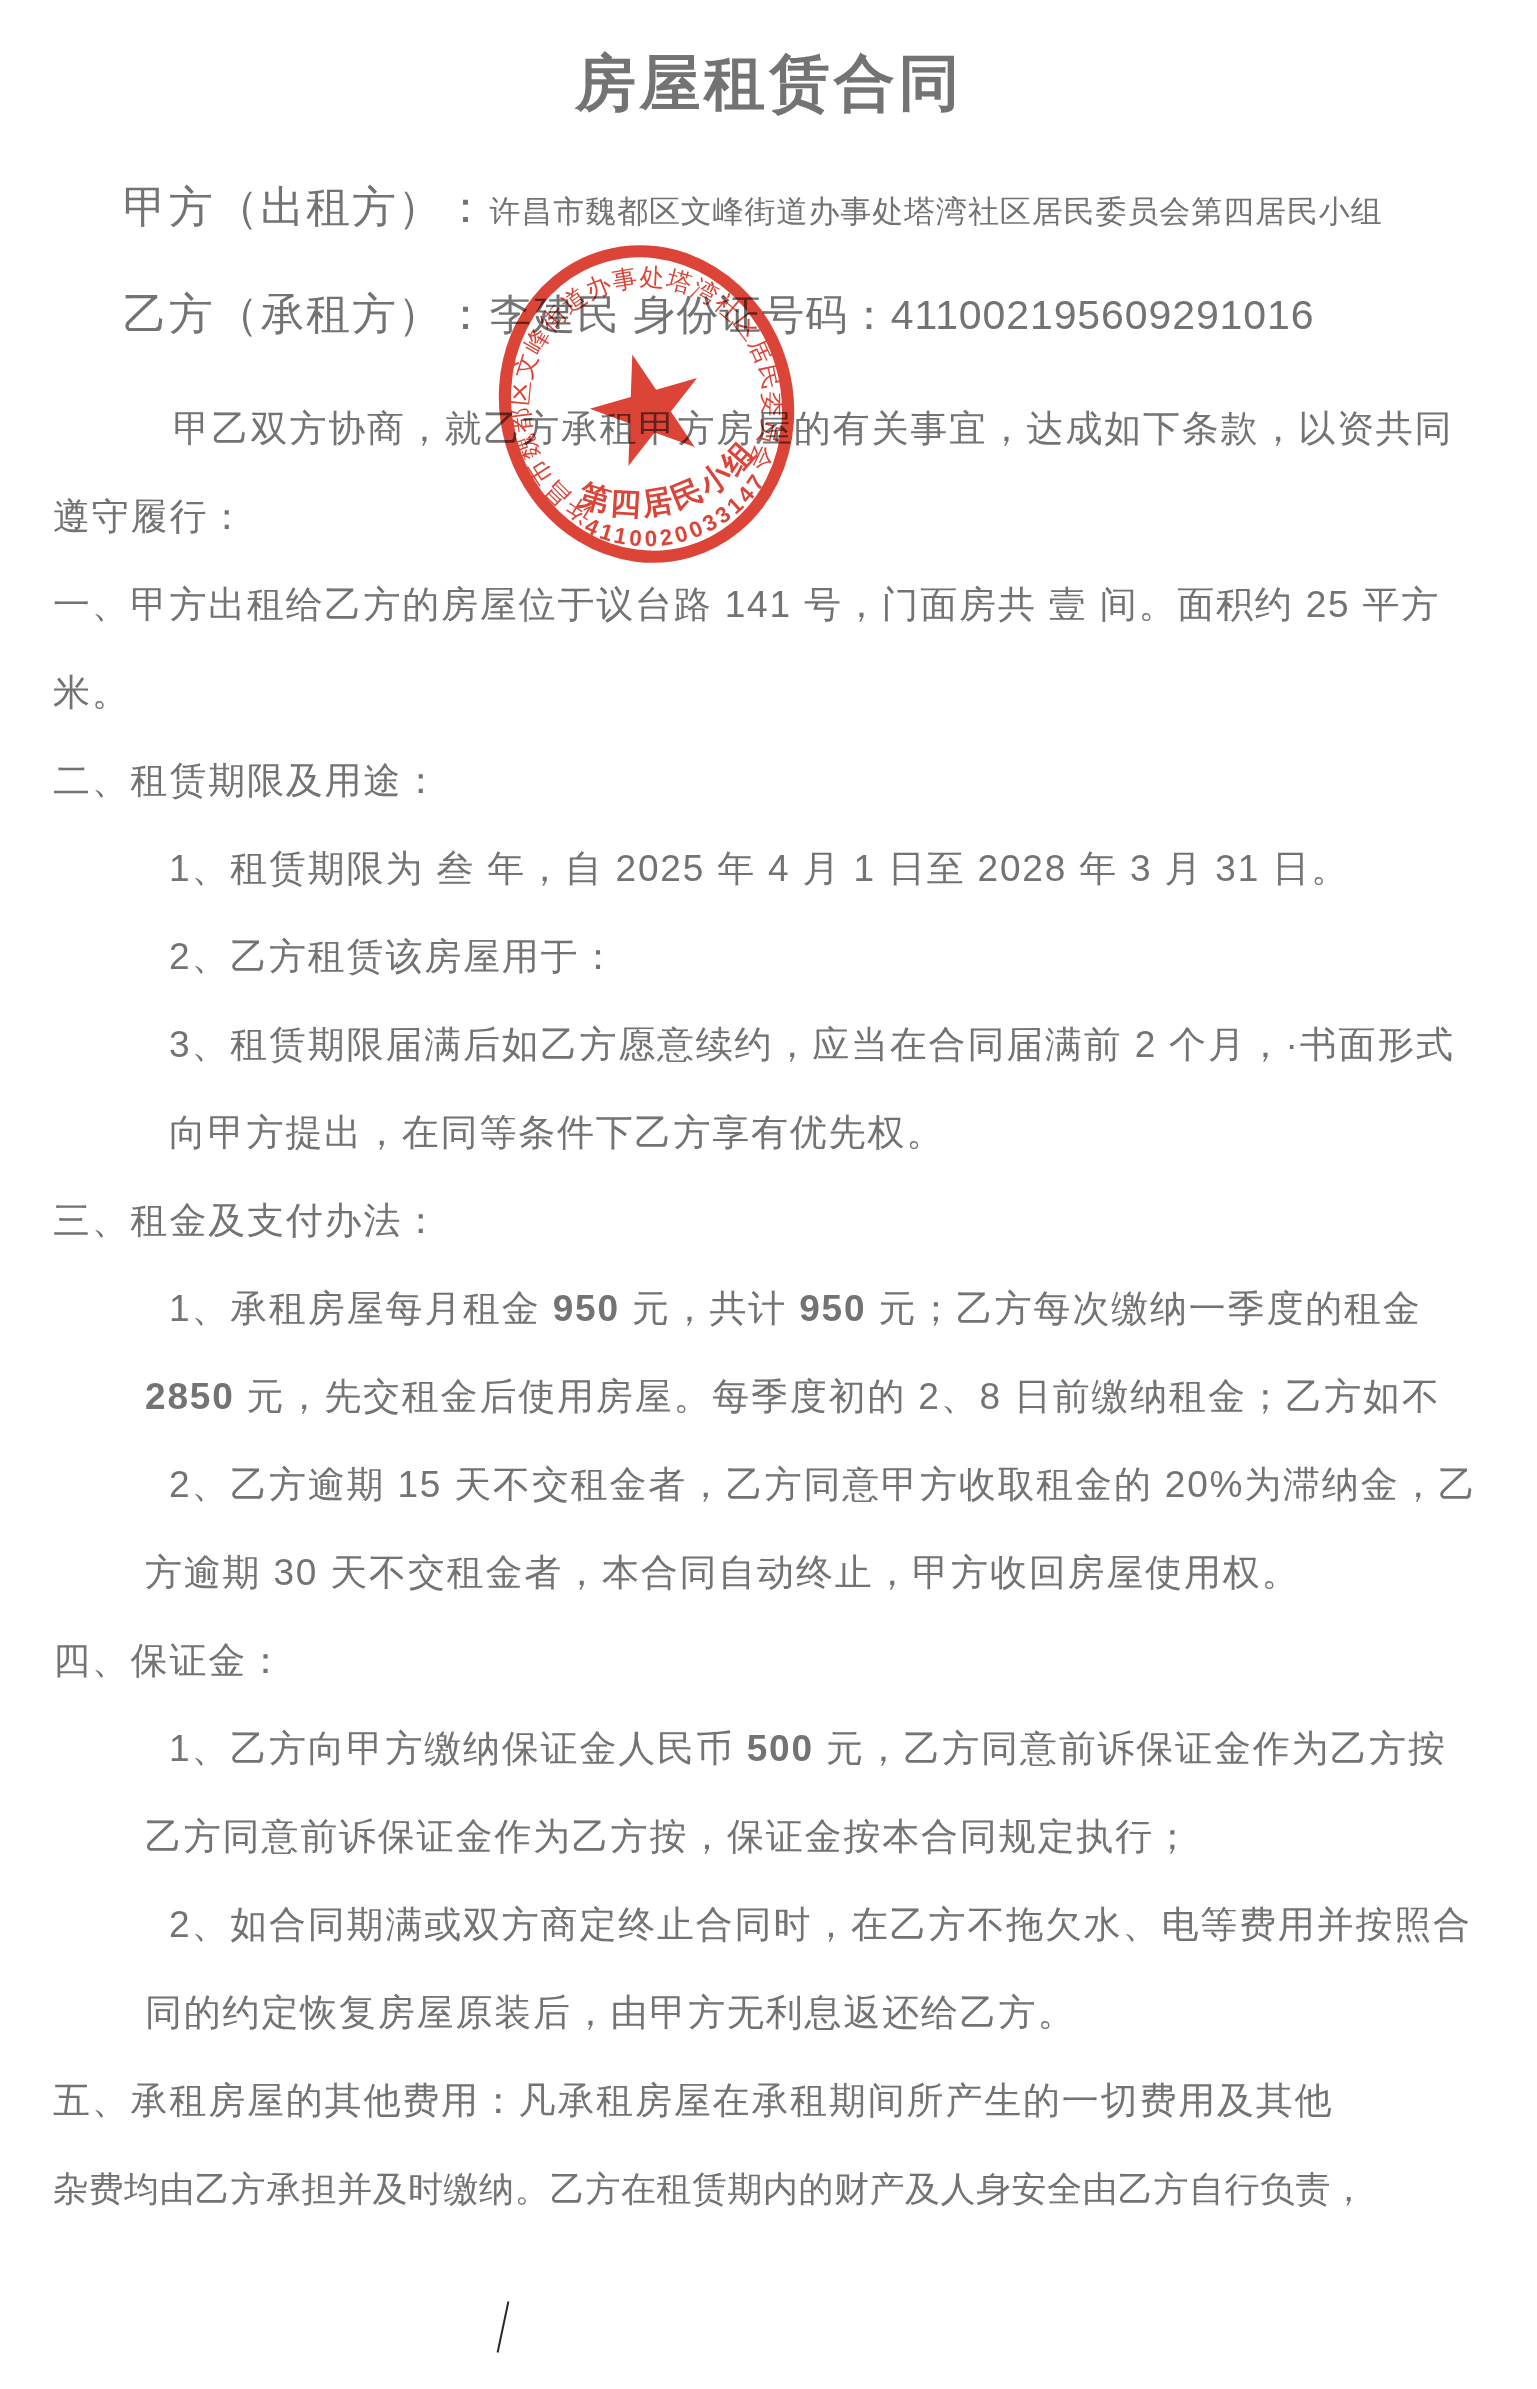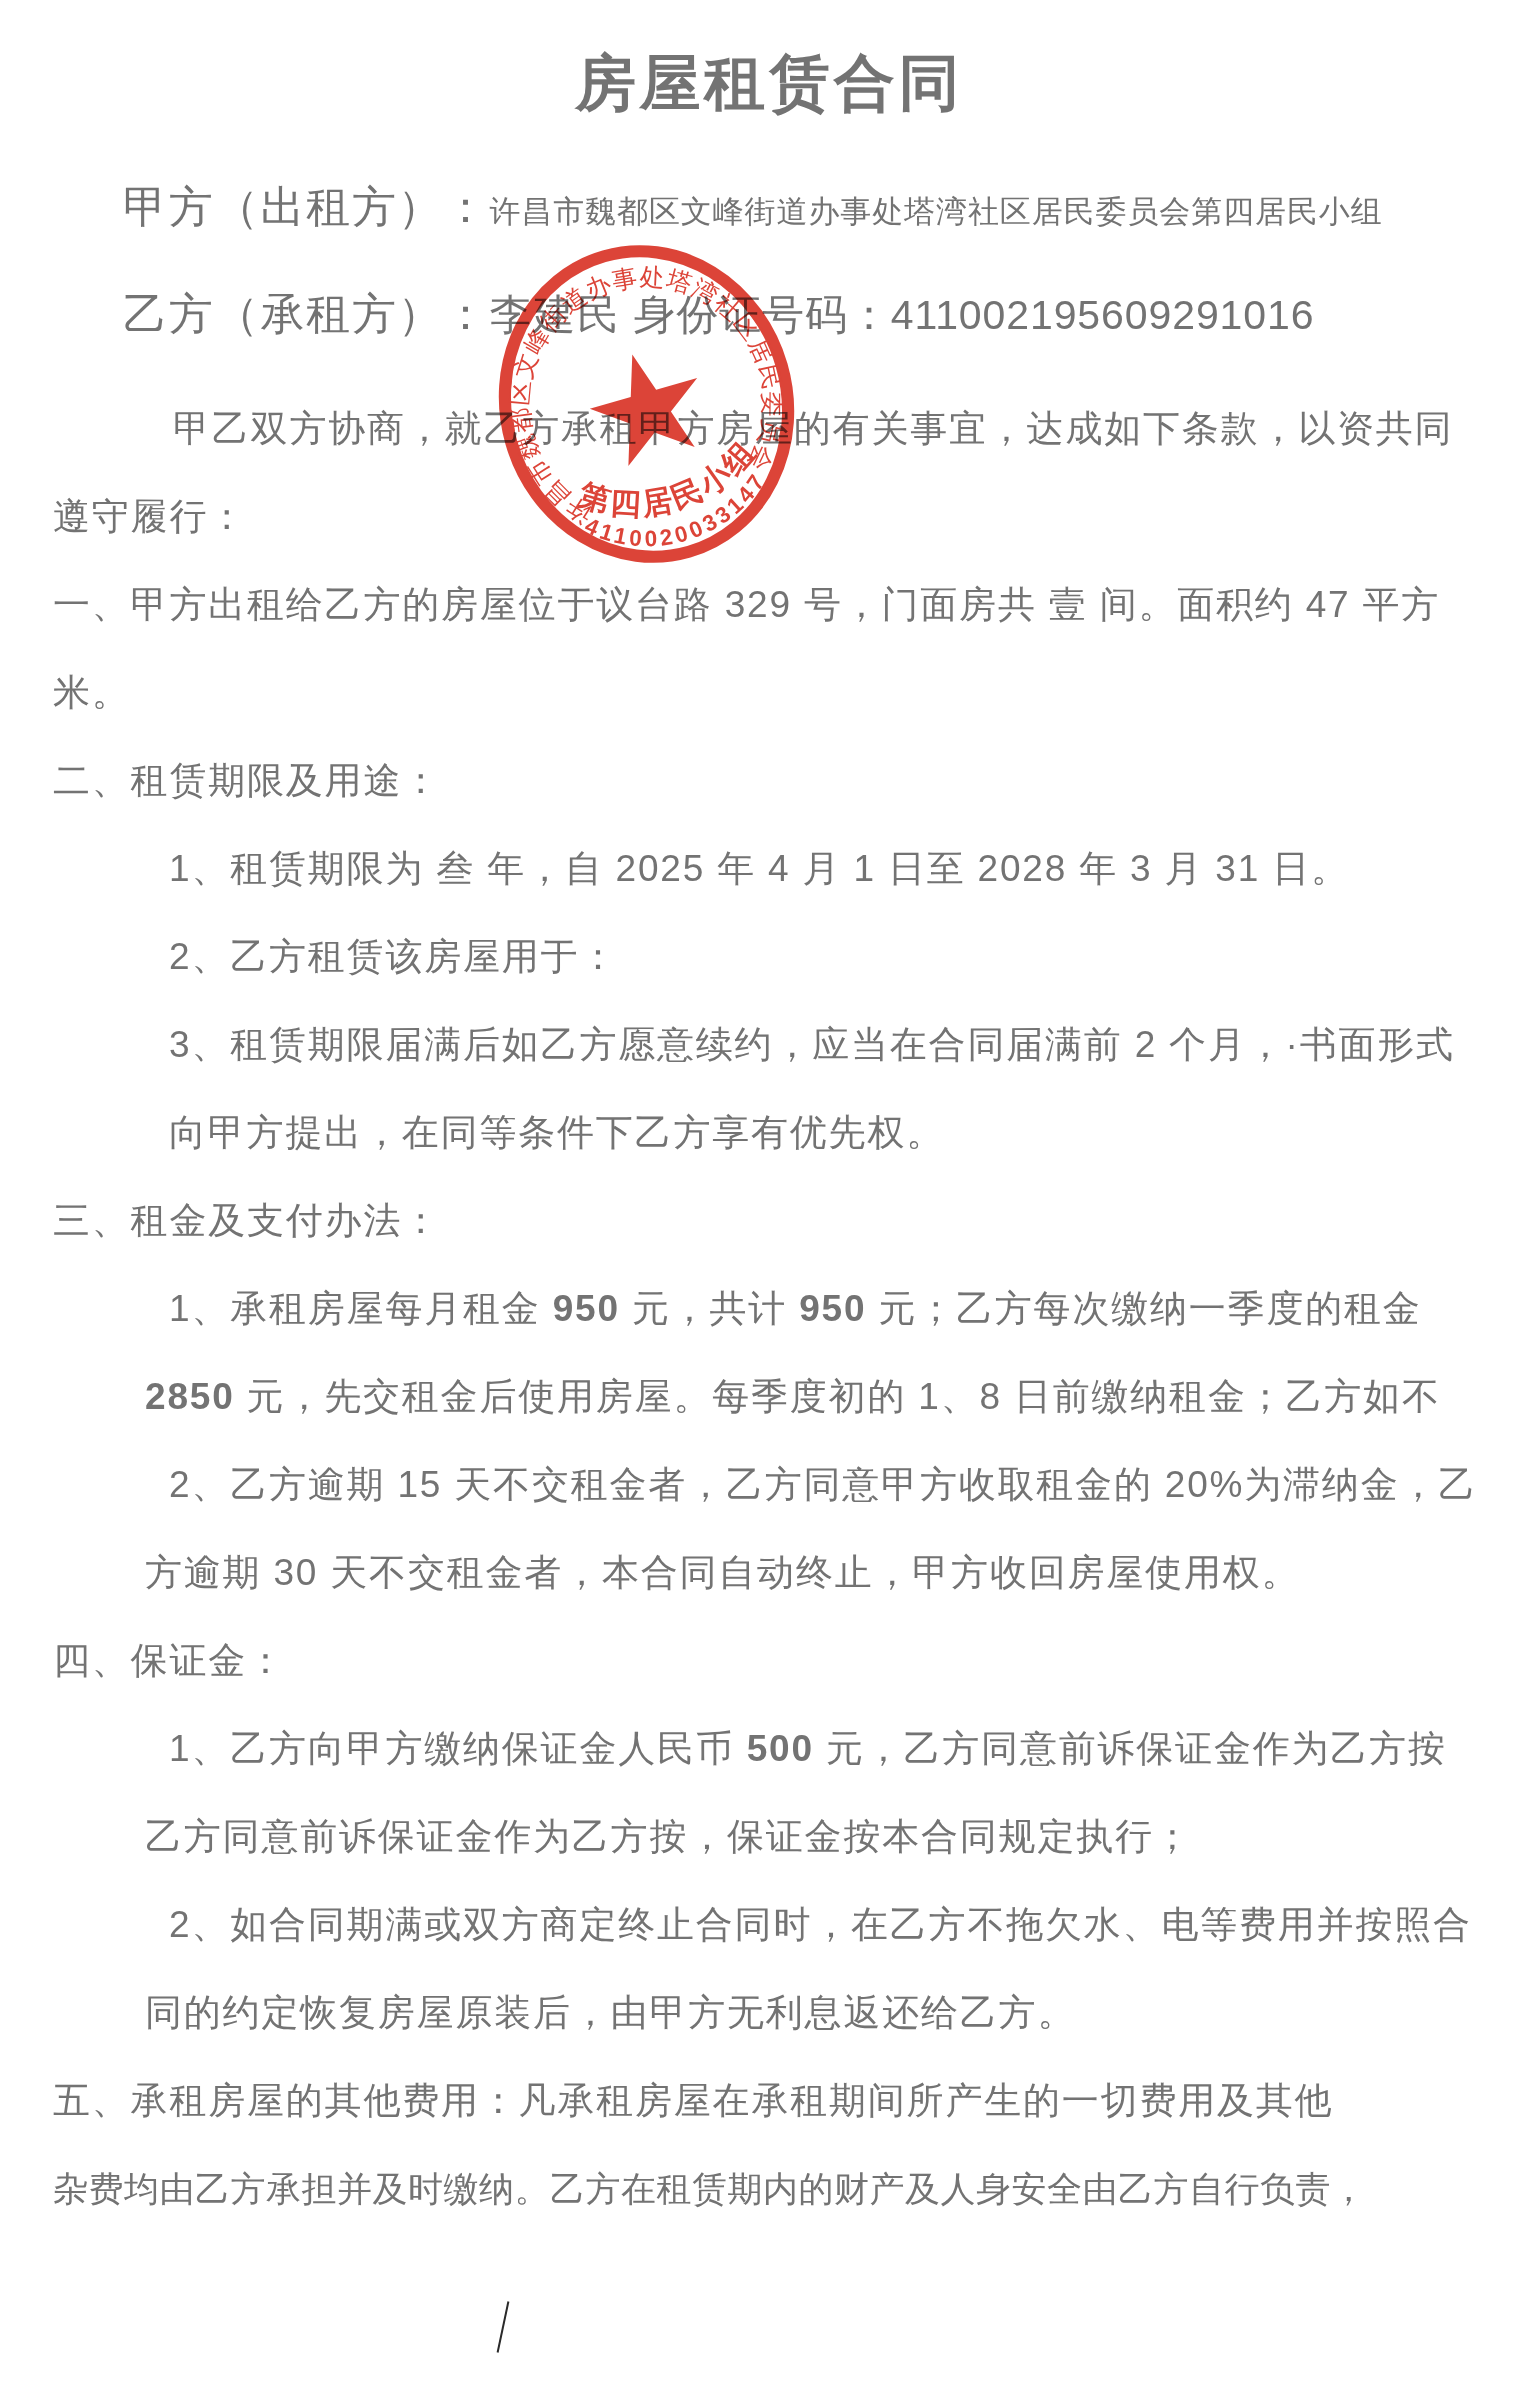--- a/index.html
+++ b/index.html
@@ -72,30 +72,30 @@
 
   <div class="doc-title">房屋租赁合同</div>
 
   <div class="party-line party-a"><span class="party-label">甲方（出租方）：</span><span class="party-a-value">许昌市魏都区文峰街道办事处塔湾社区居民委员会第四居民小组</span></div>
 
   <div class="party-line party-b"><span class="party-label">乙方（承租方）：</span><span class="party-b-name">李建民</span><span class="party-b-id-label"> 身份证号码：</span><span class="party-b-id">411002195609291016</span></div>
 
   <div class="contract-body">
       <div class="line indent-preamble"><span>甲乙双方协商，就乙方承租甲方房屋的有关事宜，达成如下条款，以资共同</span></div>
       <div class="line indent-flush"><span>遵守履行：</span></div>
-      <div class="line indent-flush"><span>一、甲方出租给乙方的房屋位于议台路 329 号，门面房共 壹 间。面积约 47 平方</span></div>
+      <div class="line indent-flush"><span>一、甲方出租给乙方的房屋位于议台路 141 号，门面房共 壹 间。面积约 25 平方</span></div>
       <div class="line indent-flush"><span>米。</span></div>
       <div class="line indent-flush"><span>二、租赁期限及用途：</span></div>
       <div class="line indent-item"><span>1、租赁期限为 叁 年，自 2025 年 4 月 1 日至 2028 年 3 月 31 日。</span></div>
       <div class="line indent-item"><span>2、乙方租赁该房屋用于：</span></div>
       <div class="line indent-item"><span>3、租赁期限届满后如乙方愿意续约，应当在合同届满前 2 个月，·书面形式</span></div>
       <div class="line indent-item"><span>向甲方提出，在同等条件下乙方享有优先权。</span></div>
       <div class="line indent-flush"><span>三、租金及支付办法：</span></div>
       <div class="line indent-item"><span>1、承租房屋每月租金 </span><b>950</b><span> 元，共计 </span><b>950</b><span> 元；乙方每次缴纳一季度的租金</span></div>
-      <div class="line indent-cont"><b>2850</b><span> 元，先交租金后使用房屋。每季度初的 1、8 日前缴纳租金；乙方如不</span></div>
+      <div class="line indent-cont"><b>2850</b><span> 元，先交租金后使用房屋。每季度初的 2、8 日前缴纳租金；乙方如不</span></div>
       <div class="line indent-item"><span>2、乙方逾期 15 天不交租金者，乙方同意甲方收取租金的 20%为滞纳金，乙</span></div>
       <div class="line indent-cont"><span>方逾期 30 天不交租金者，本合同自动终止，甲方收回房屋使用权。</span></div>
       <div class="line indent-flush"><span>四、保证金：</span></div>
       <div class="line indent-item"><span>1、乙方向甲方缴纳保证金人民币 </span><b>500</b><span> 元，乙方同意前诉保证金作为乙方按</span></div>
       <div class="line indent-cont"><span>乙方同意前诉保证金作为乙方按，保证金按本合同规定执行；</span></div>
       <div class="line indent-item"><span>2、如合同期满或双方商定终止合同时，在乙方不拖欠水、电等费用并按照合</span></div>
       <div class="line indent-cont"><span>同的约定恢复房屋原装后，由甲方无利息返还给乙方。</span></div>
       <div class="line indent-flush"><span>五、承租房屋的其他费用：凡承租房屋在承租期间所产生的一切费用及其他</span></div>
       <div class="line indent-flush small"><span>杂费均由乙方承担并及时缴纳。乙方在租赁期内的财产及人身安全由乙方自行负责，</span></div>
     </div>

